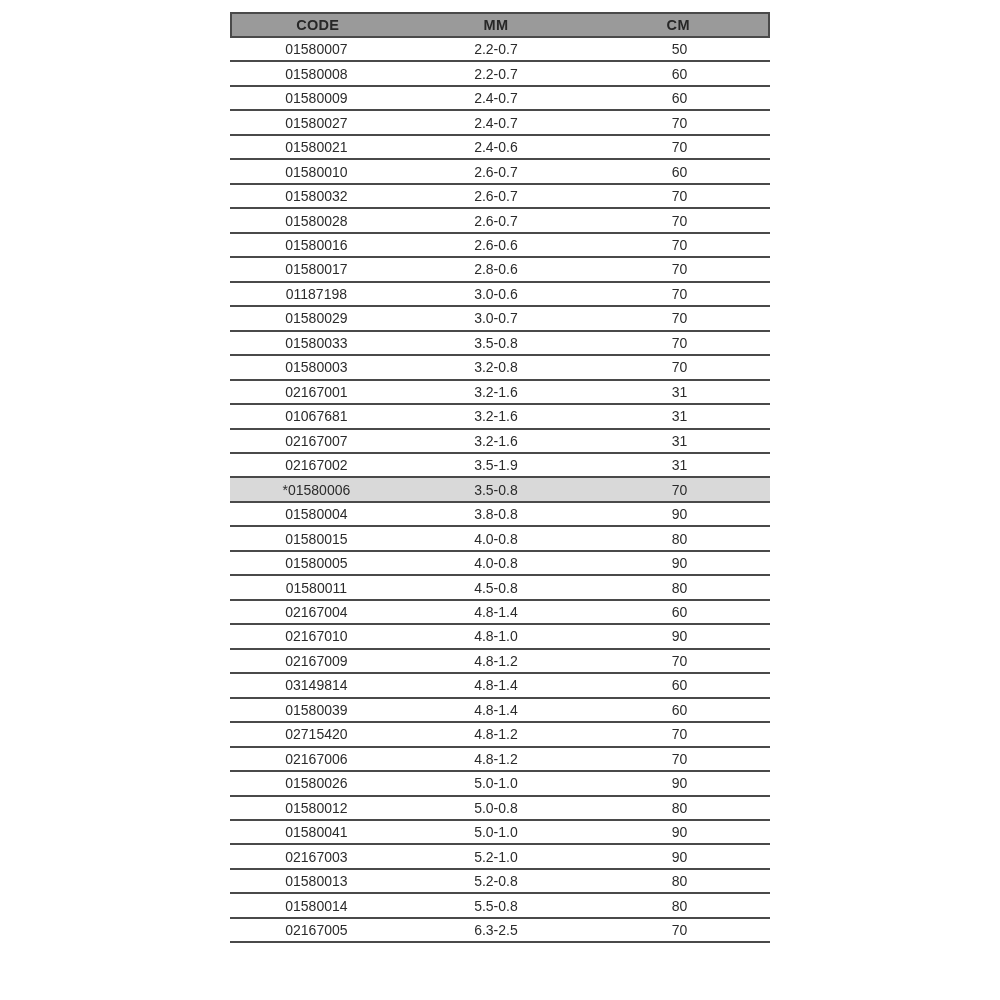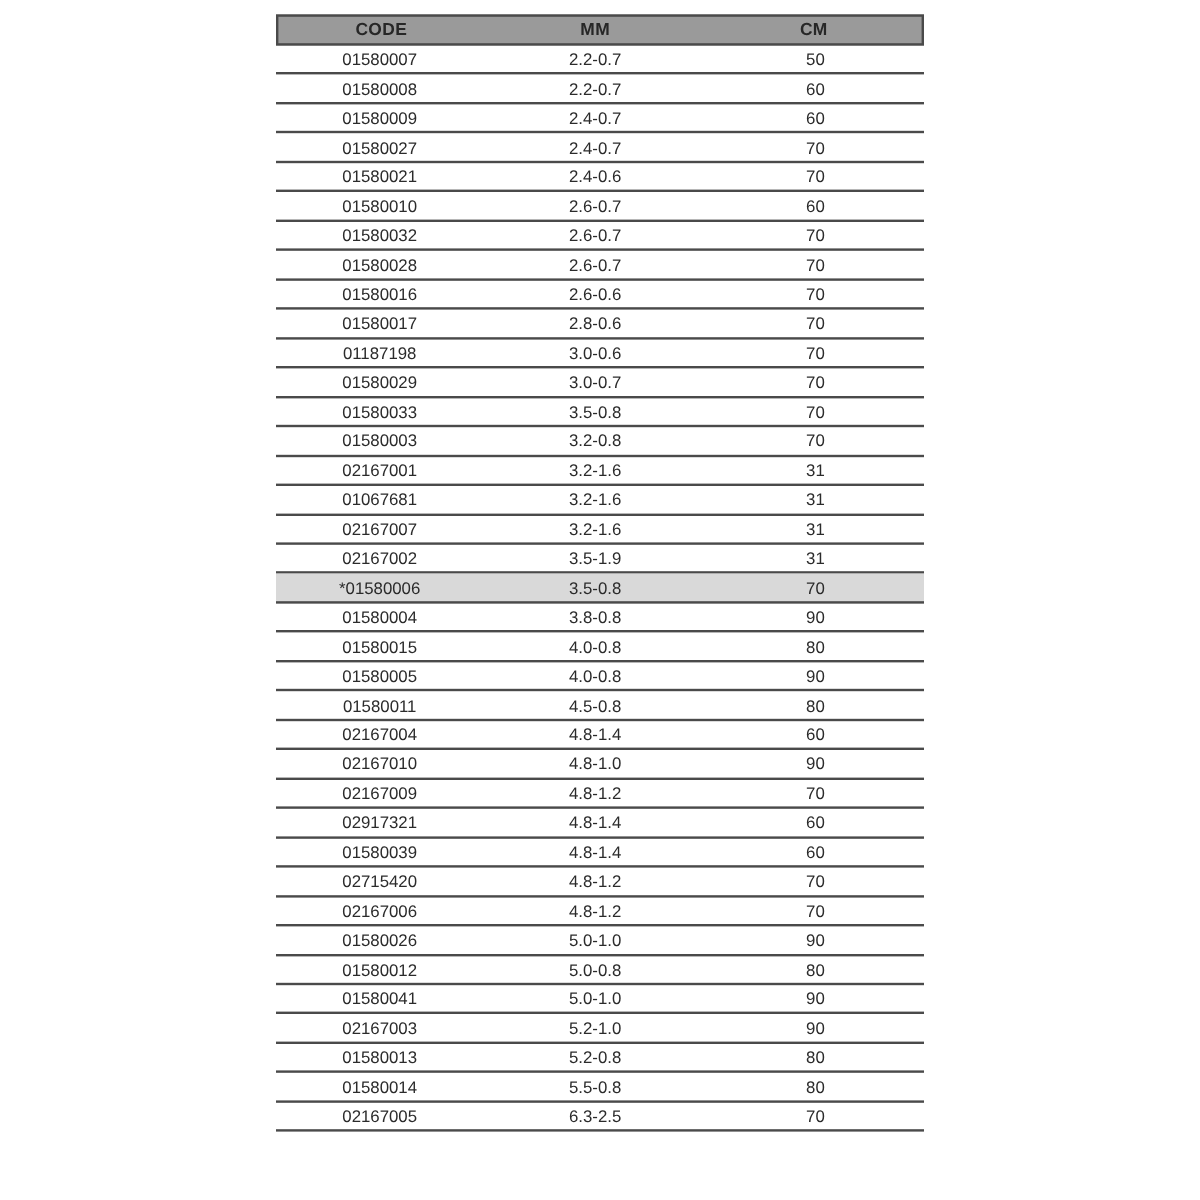--- a/index.html
+++ b/index.html
@@ -191,21 +191,21 @@
     <div class="cell code">02167010</div>
     <div class="cell mm">4.8-1.0</div>
     <div class="cell cm">90</div>
   </div>
       <div class="row">
     <div class="cell code">02167009</div>
     <div class="cell mm">4.8-1.2</div>
     <div class="cell cm">70</div>
   </div>
       <div class="row">
-    <div class="cell code">02917321</div>
+    <div class="cell code">03149814</div>
     <div class="cell mm">4.8-1.4</div>
     <div class="cell cm">60</div>
   </div>
       <div class="row">
     <div class="cell code">01580039</div>
     <div class="cell mm">4.8-1.4</div>
     <div class="cell cm">60</div>
   </div>
       <div class="row">
     <div class="cell code">02715420</div>

